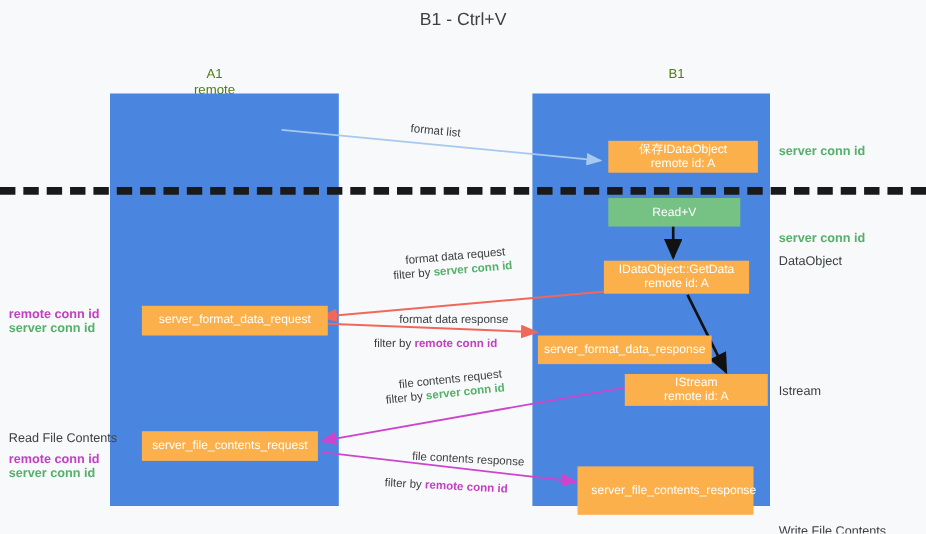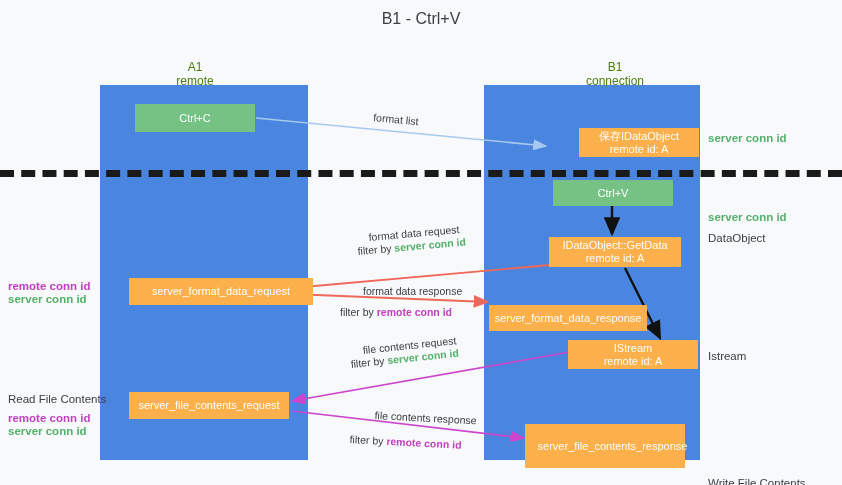--- a/index.html
+++ b/index.html
@@ -64,21 +64,20 @@
   <div class="title">
     <div>B1 - Ctrl+V</div>
   </div>
 
   <div class="col-head" style="left:120px;top:60px;width:150px;">
     <div>A1</div>
     <div>remote</div>
   </div>
   <div class="col-head" style="left:540px;top:60px;width:150px;">
     <div>B1</div>
-    <div>connection</div>
   </div>
 
   <div class="lane" style="left:100px;top:85px;width:208px;height:375px;"></div>
   <div class="lane" style="left:484px;top:85px;width:216px;height:375px;"></div>
 
   <svg class="layer" id="arrows">
     <defs>
       <marker id="ah-blue" markerWidth="9" markerHeight="7" refX="8" refY="3.5" orient="auto">
         <polygon points="0 0, 9 3.5, 0 7" fill="#a7c8ef"></polygon>
       </marker>
@@ -103,39 +102,36 @@
 
     <line x1="625" y1="268" x2="660" y2="338" stroke="#111111" stroke-width="2.4" marker-end="url(#ah-blk)"></line>
 
     <line x1="570" y1="352" x2="292" y2="401" stroke="#cc45cc" stroke-width="1.7" marker-end="url(#ah-mag)"></line>
 
     <line x1="292" y1="411" x2="524" y2="438" stroke="#cc45cc" stroke-width="1.7" marker-end="url(#ah-mag)"></line>
   </svg>
 
   <div class="divider"></div>
 
-  <div class="node green" style="left:135px;top:104px;width:120px;height:28px;">
-    <div>Ctrl+C</div>
-  </div>
 
-  <div class="node orange" style="left:579px;top:128px;width:120px;height:29px;">
+  <div class="node orange" style="left:553px;top:128px;width:136px;height:29px;">
     <div>保存IDataObject</div>
     <div class="l2">remote id: A</div>
   </div>
 
   <div class="node green" style="left:553px;top:180px;width:120px;height:26px;">
-    <div>Ctrl+V</div>
+    <div>Read+V</div>
   </div>
 
   <div class="node orange" style="left:549px;top:237px;width:132px;height:30px;">
     <div>IDataObject::GetData</div>
     <div class="l2">remote id: A</div>
   </div>
 
-  <div class="node orange" style="left:129px;top:278px;width:184px;height:27px;">
+  <div class="node orange" style="left:129px;top:278px;width:169px;height:27px;">
     <div>server_format_data_request</div>
   </div>
 
   <div class="node orange" style="left:489px;top:289px;width:158px;height:26px;margin-top:16px;">
     <div>server_format_data_response</div>
   </div>
 
   <div class="node orange" style="left:568px;top:340px;width:130px;height:29px;">
     <div>IStream</div>
     <div class="l2">remote id: A</div>

